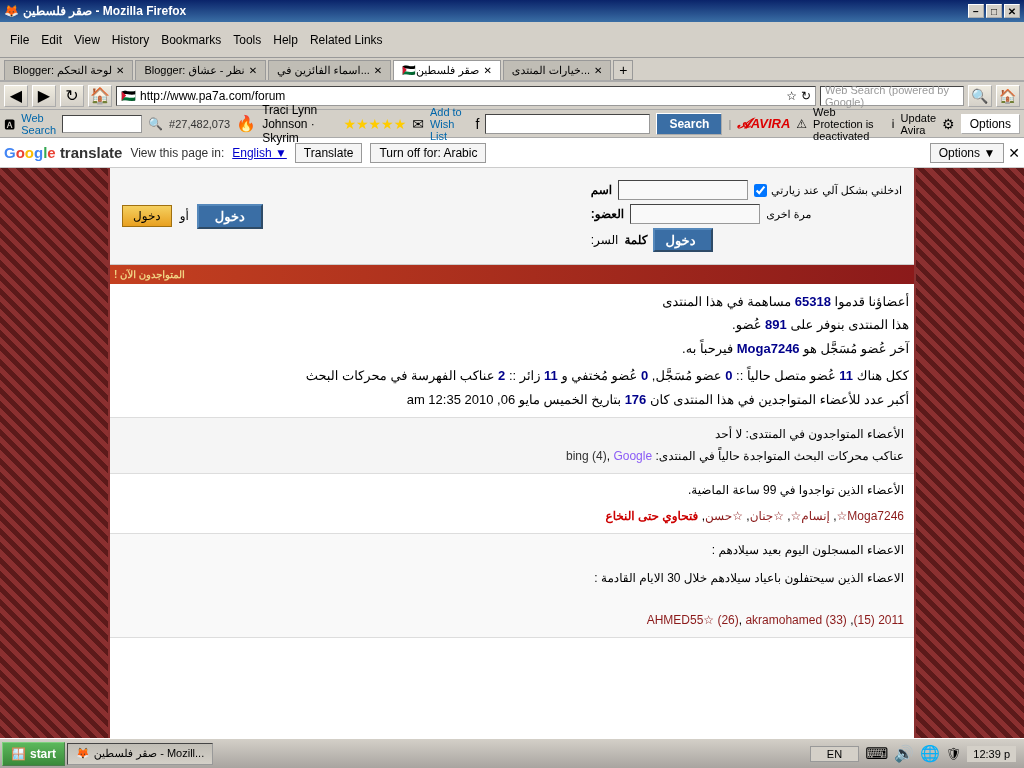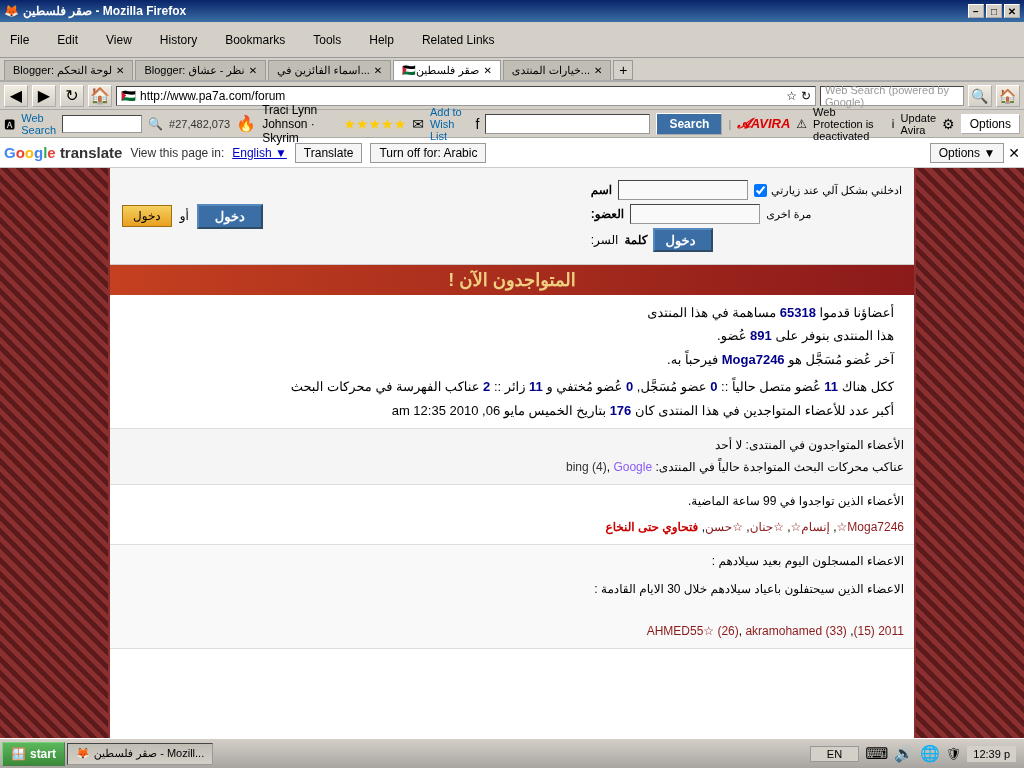--- a/index.html
+++ b/index.html
@@ -27,21 +27,21 @@
     }
 
     
     .menu-bar {
       background: #d4d0c8;
       border-bottom: 1px solid #999;
       height: 36px;
       display: flex;
       align-items: center;
       padding: 15px 4px;
-      gap: 16px;
+      gap: 0;
     }
     .menu-item {
       padding: 2px 6px;
       font-size: 12px;
       cursor: pointer;
       color: black;
     }
 
     
     .tabs-bar {
@@ -248,29 +248,29 @@
       background: linear-gradient(to bottom, #f5d060, #e8a020);
       border: 1px solid #a07010;
       padding: 3px 10px; cursor: pointer;
       font-size: 12px;
     }
 
     
     .section-header {
       background: linear-gradient(to left, #8B1A1A, #c44020);
       color: #f0d080;
-      font-size: 18px;
-      text-align: center;
+      font-size: 10px;
+      text-align: left;
       padding: 4px;
       direction: rtl;
       font-weight: bold;
     }
     .stats-section {
       background: white;
-      padding: 6px 20px;
+      padding: 6px 5px;
       direction: rtl;
       font-size: 13px;
       line-height: 1.8;
       border-bottom: 1px solid #ddd;
     }
     .stats-bold { font-weight: bold; color: #00008B; }
 
     .online-section {
       background: #f5f5f5;
       padding: 6px 10px;

